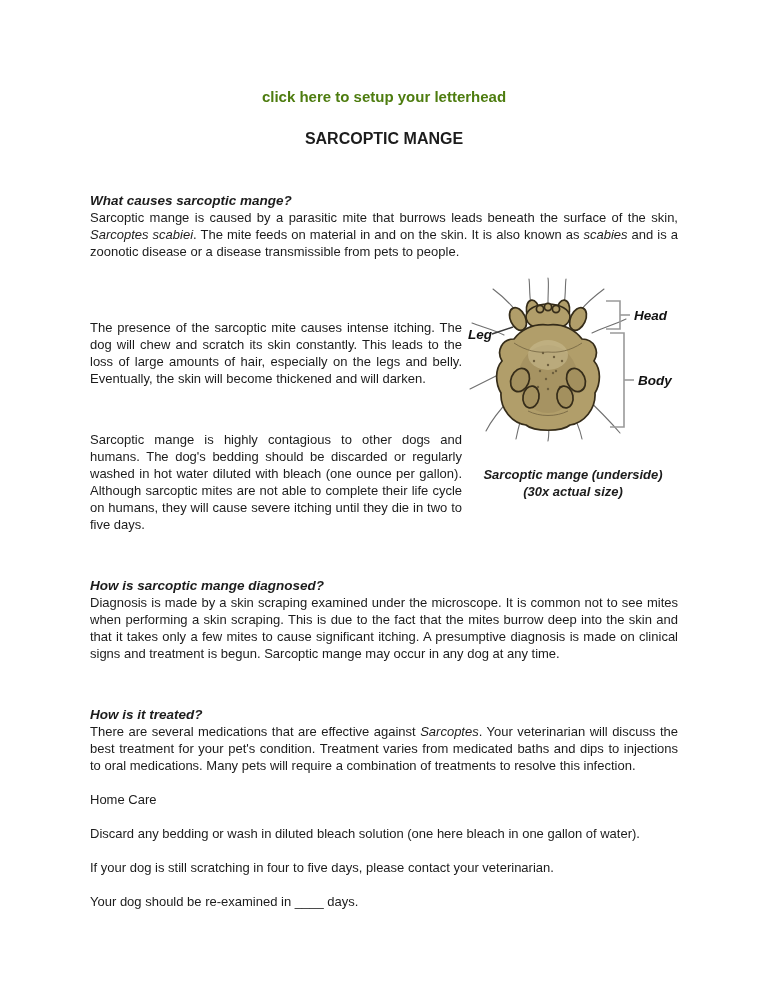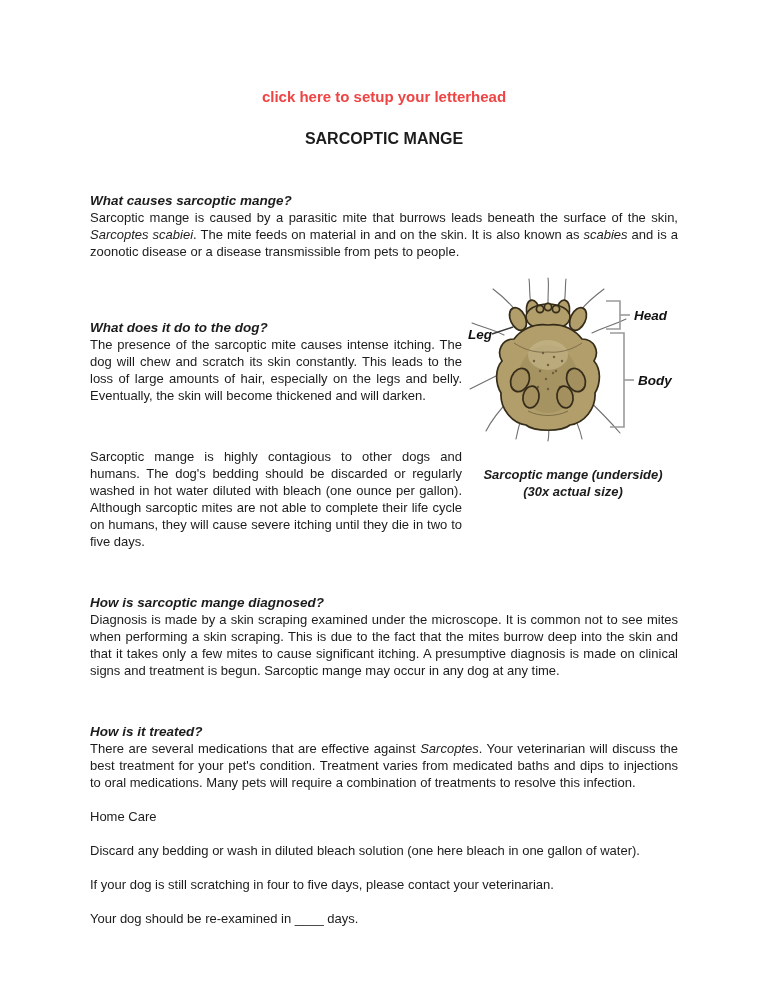--- a/index.html
+++ b/index.html
@@ -3,21 +3,21 @@
 <meta charset="utf-8">
 <style>
   html,body{margin:0;padding:0;background:#ffffff;}
   .page{
     width:768px;height:994px;box-sizing:border-box;
     padding:88px 90px 30px;margin:0 auto;background:#ffffff;
     font-family:"Liberation Sans","DejaVu Sans",sans-serif;
     font-size:13px;line-height:17px;color:#1c1c1c;overflow:hidden;
   }
   .letterhead{text-align:center;font-weight:bold;font-size:15px;line-height:18px;}
-  .letterhead a{color:#ef4444;text-decoration:none;cursor:pointer;}
+  .letterhead a{color:#4d7c0f;text-decoration:none;cursor:pointer;}
   h1.title{text-align:center;font-size:16px;line-height:19px;margin:23px 0 0;font-weight:bold;}
   .content{margin-top:26px;}
   section{margin-bottom:15px;margin-top:44px;}
   h2.q{font-size:13.5px;font-style:italic;font-weight:bold;margin:0;line-height:17px;}
   section p{margin:0;text-align:justify;}
   .it{font-style:italic;}
   .columns{display:flex;align-items:flex-start;margin-bottom:15px;}
   .col-left{width:372px;flex:none;}
   .col-left section:last-child{margin-bottom:0;}
   .col-right{width:210px;flex:none;margin-left:auto;padding-top:2px;}
@@ -46,21 +46,20 @@
   <div class="content">
 
     <section>
       <h2 class="q">What causes sarcoptic mange?</h2>
       <p><span>Sarcoptic mange is caused by a parasitic mite that burrows leads beneath the surface of the skin, </span><span class="it">Sarcoptes scabiei</span><span>. The mite feeds on material in and on the skin. It is also known as </span><span class="it">scabies</span><span> and is a zoonotic disease or a disease transmissible from pets to people.</span></p>
     </section>
 
     <div class="columns">
       <div class="col-left">
         <section>
-          <h2 class="q">What does it do to the dog?</h2>
           <p>The presence of the sarcoptic mite causes intense itching. The dog will chew and scratch its skin constantly. This leads to the loss of large amounts of hair, especially on the legs and belly. Eventually, the skin will become thickened and will darken.</p>
         </section>
         <section>
           <p>Sarcoptic mange is highly contagious to other dogs and humans. The dog's bedding should be discarded or regularly washed in hot water diluted with bleach (one ounce per gallon). Although sarcoptic mites are not able to complete their life cycle on humans, they will cause severe itching until they die in two to five days.</p>
         </section>
       </div>
 
       <div class="col-right">
         <figure>
           <svg width="208" height="166" viewBox="0 0 208 166">

